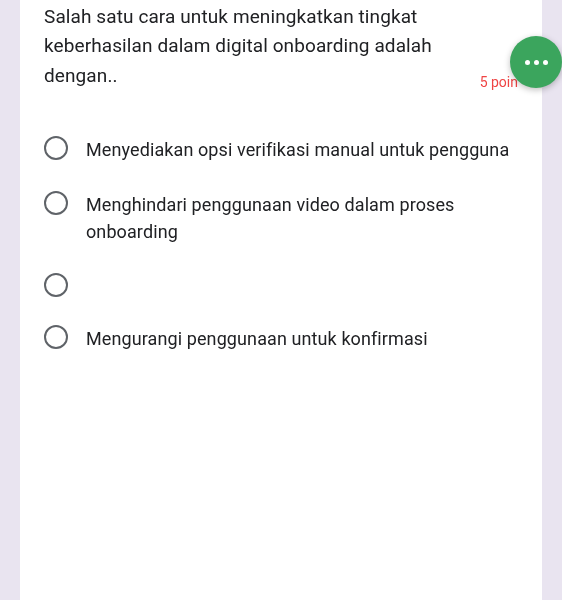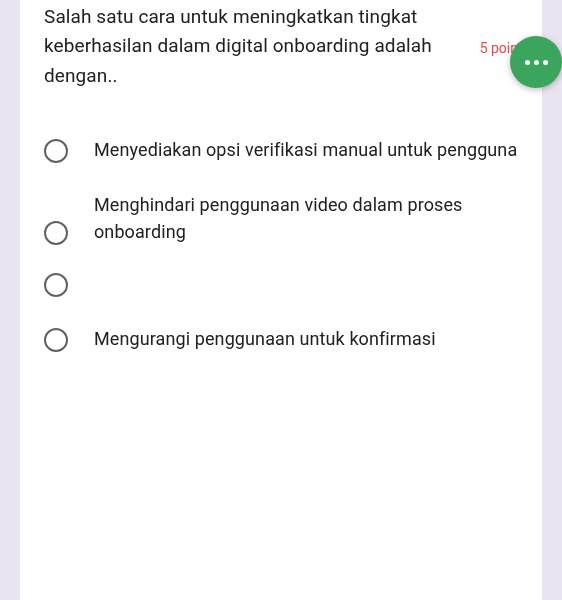--- a/index.html
+++ b/index.html
@@ -12,21 +12,21 @@
       position: relative;
     }
     .card {
       background: #ffffff;
       margin: 0 20px;
       padding: 0 24px 24px 24px;
       min-height: 600px;
     }
     .question-header {
       display: flex;
-      align-items: center;
+      align-items: flex-end;
       gap: 16px;
       padding-top: 2px;
     }
     .question-text {
       flex: 1;
       font-size: 19px;
       line-height: 1.55;
       color: #202124;
       font-weight: 400;
       letter-spacing: 0.1px;
@@ -35,22 +35,22 @@
       font-size: 14px;
       color: #ef4444;
       white-space: nowrap;
       padding-top: 4px;
     }
     .options {
       margin-top: 32px;
     }
     .option-row {
       display: flex;
-      align-items: flex-end;
-      gap: 26px;
+      align-items: flex-start;
+      gap: 18px;
       padding: 14px 0;
       cursor: pointer;
     }
     .radio {
       width: 24px;
       height: 24px;
       border: 2.5px solid #5f6368;
       border-radius: 50%;
       flex-shrink: 0;
     }

